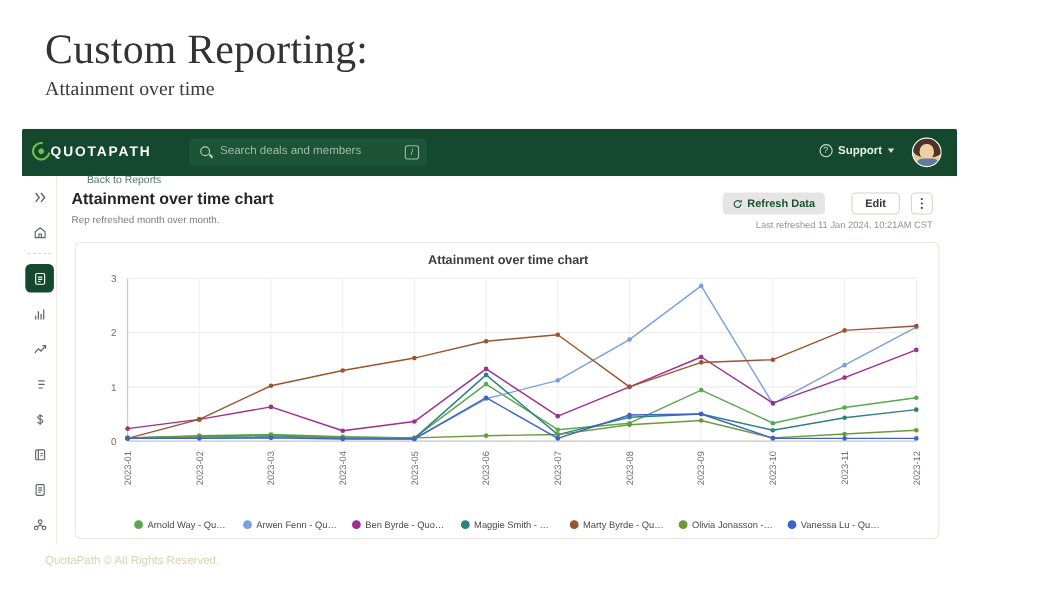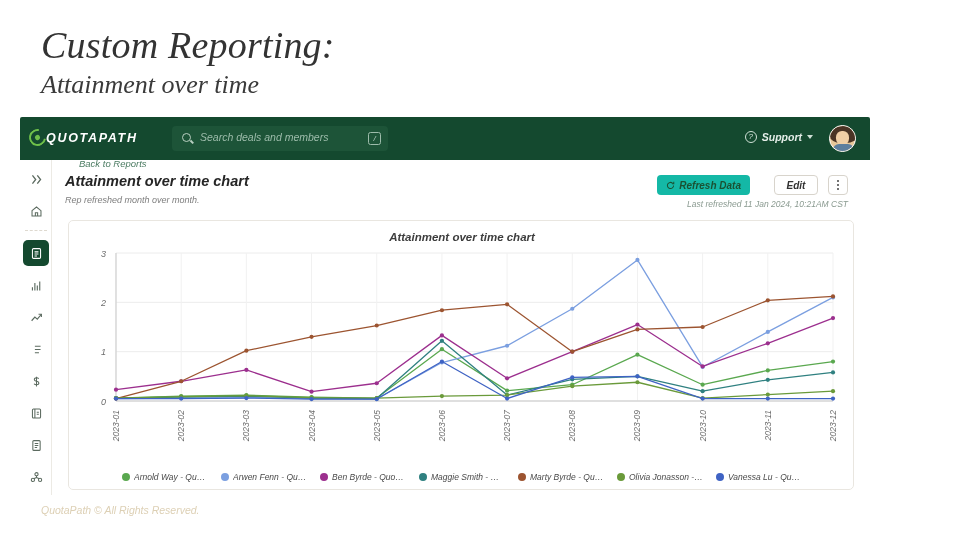--- a/index.html
+++ b/index.html
@@ -2,33 +2,33 @@
 <html><head>
 <meta charset="utf-8">
 <style>
   * { box-sizing: border-box; margin: 0; padding: 0; }
   html, body {
     width: 960px; height: 540px;
     background: #ffffff;
     font-family: "Liberation Sans", sans-serif;
     overflow: hidden;
   }
-  #slide { position: relative; width: 960px; height: 516px; background: #fff; font-style: italic; }
+  #slide { position: relative; width: 960px; height: 516px; background: #fff; }
 
   
   .slide-title {
     position: absolute; left: 41px; top: 23px;
     font-family: "Liberation Serif", serif;
     font-size: 38px; color: #333333; letter-spacing: .2px;
     white-space: nowrap;
   }
   .slide-subtitle {
     position: absolute; left: 41px; top: 70px;
     font-family: "Liberation Serif", serif;
-    font-size: 26px; color: #3a3a3a; white-space: nowrap;
+    font-size: 18px; color: #3a3a3a; white-space: nowrap;
   }
   .slide-footer {
     position: absolute; left: 41px; top: 504px;
     font-size: 10.5px; color: #ddd0b5; white-space: nowrap;
   }
 
   
   #app {
     position: absolute; left: 20px; top: 117px;
     width: 850px; height: 378px;
@@ -121,21 +121,21 @@
   .page-title {
     position: absolute; left: 45px; top: 56px;
     font-size: 14.5px; font-weight: bold; color: #252525;
   }
   .page-sub {
     position: absolute; left: 45px; top: 78px;
     font-size: 9px; color: #7d7d7d;
   }
   .btn-refresh {
     position: absolute; right: 120px; top: 58px; height: 20px;
-    background: #14b8a6; border: none; border-radius: 4px;
+    background: #e5e5e5; border: none; border-radius: 4px;
     color: #1a5132; font-size: 10px; font-weight: bold;
     padding: 0 9px; display: flex; align-items: center; gap: 4px;
   }
   .btn-edit {
     position: absolute; right: 52px; top: 58px; height: 20px; width: 44px;
     background: #fff; border: 1px solid #d8d4cc; border-radius: 4px;
     color: #333; font-size: 10px; font-weight: bold;
     display: flex; align-items: center; justify-content: center; margin-left: 16px;
   }
   .btn-kebab {

